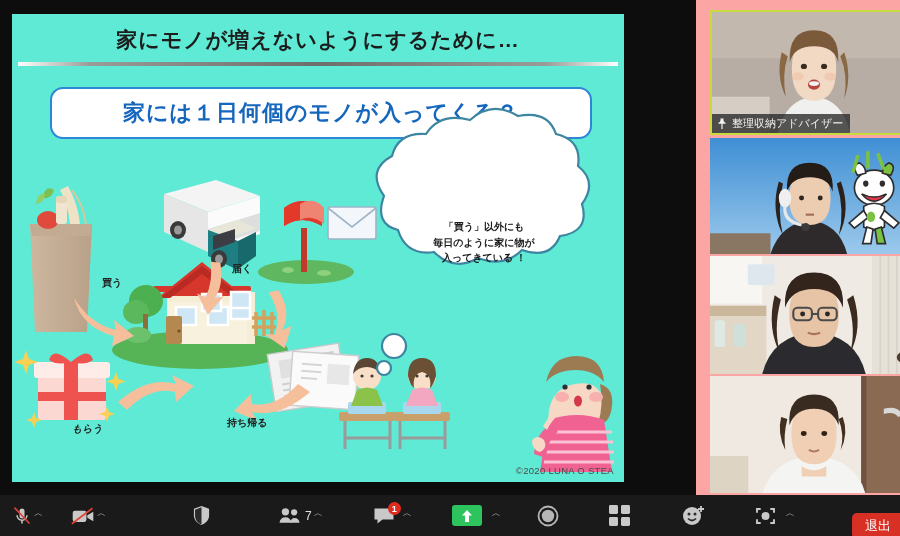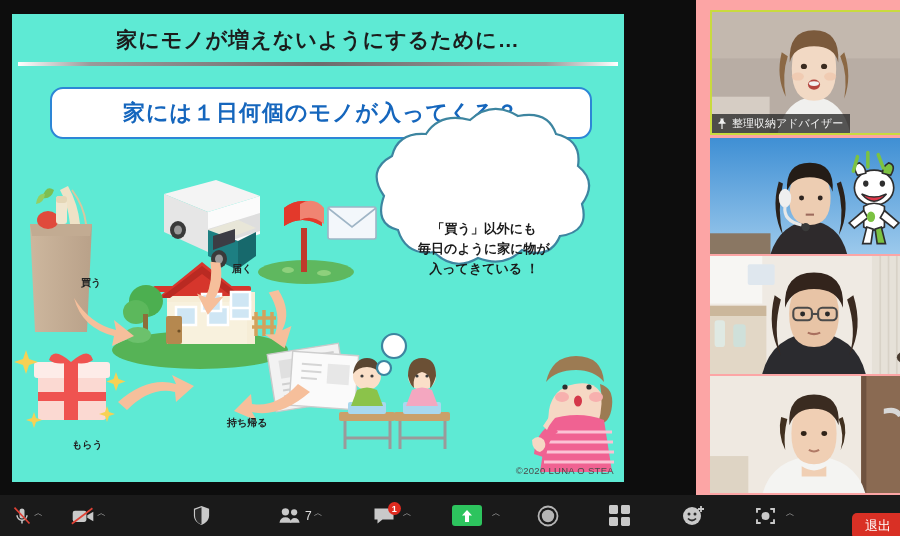--- a/index.html
+++ b/index.html
@@ -37,29 +37,29 @@
   }
   .qbox span { font-size:22px; font-weight:700; color:#1566bd; letter-spacing:1px; }
 
   .copyright {
     position:absolute; right:10px; bottom:6px; font-size:9.5px; color:#4a4a4a;
     letter-spacing:.3px;
   }
 
   
   .dlabel { position:absolute; font-size:10px; font-weight:700; color:#222; }
-  .lbl-buy     { left:69px;  top:262px; }
+  .lbl-buy     { left:90px;  top:262px; }
   .lbl-deliver { left:220px; top:248px; }
-  .lbl-get     { left:60px;  top:424px; }
+  .lbl-get     { left:60px;  top:408px;font-style:italic; }
   .lbl-carry   { left:215px; top:402px; }
 
   
   .bubble-text {
     position:absolute; left:372px; top:205px; width:200px;
-    text-align:center; font-size:13px; font-weight:700; color:#1a1a1a;
+    text-align:center; font-size:10px; font-weight:700; color:#1a1a1a;
     line-height:1.55; white-space:pre-line;
   }
 
   
   .art { position:absolute; left:0; top:0; width:612px; height:468px; pointer-events:none; }
 
   
   #divider { position:absolute; left:650px; top:0; width:14px; height:495px; background:#0d0d0d; }
 
   

